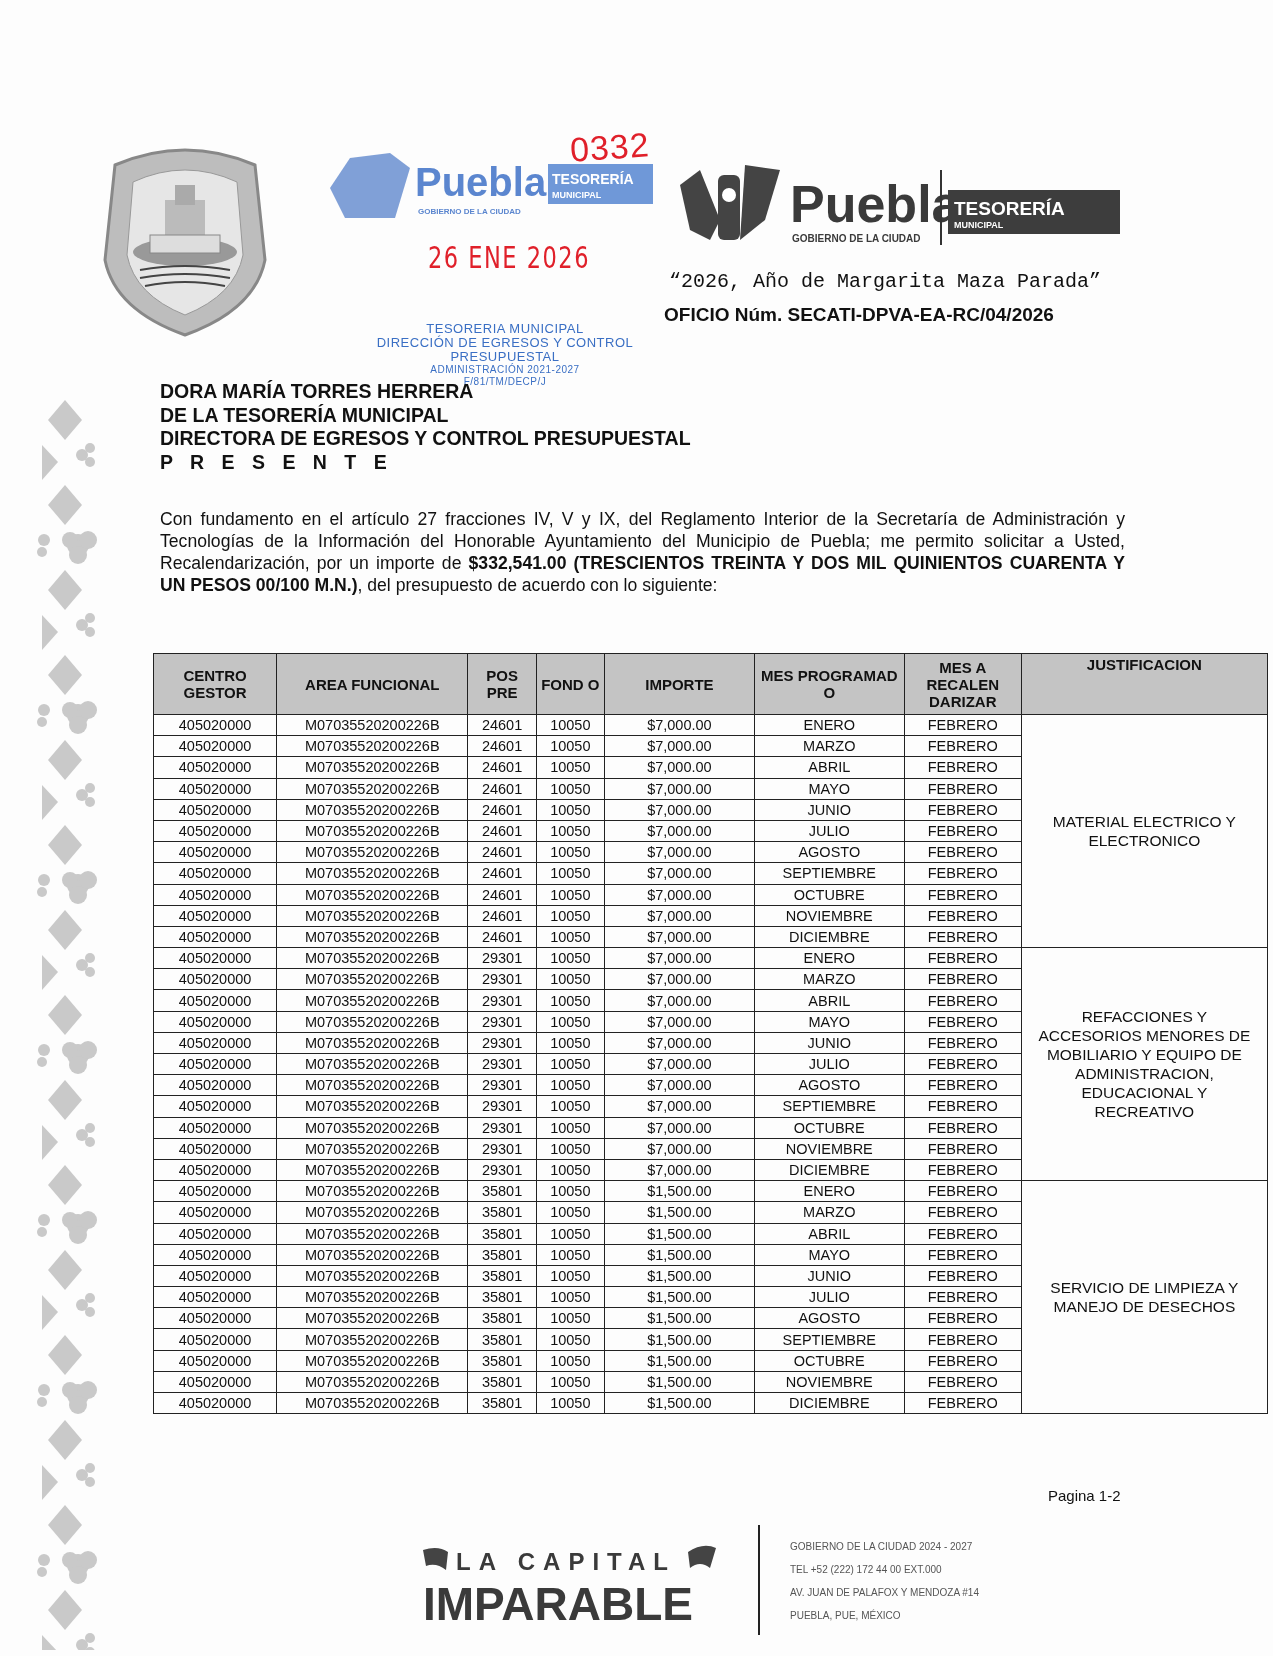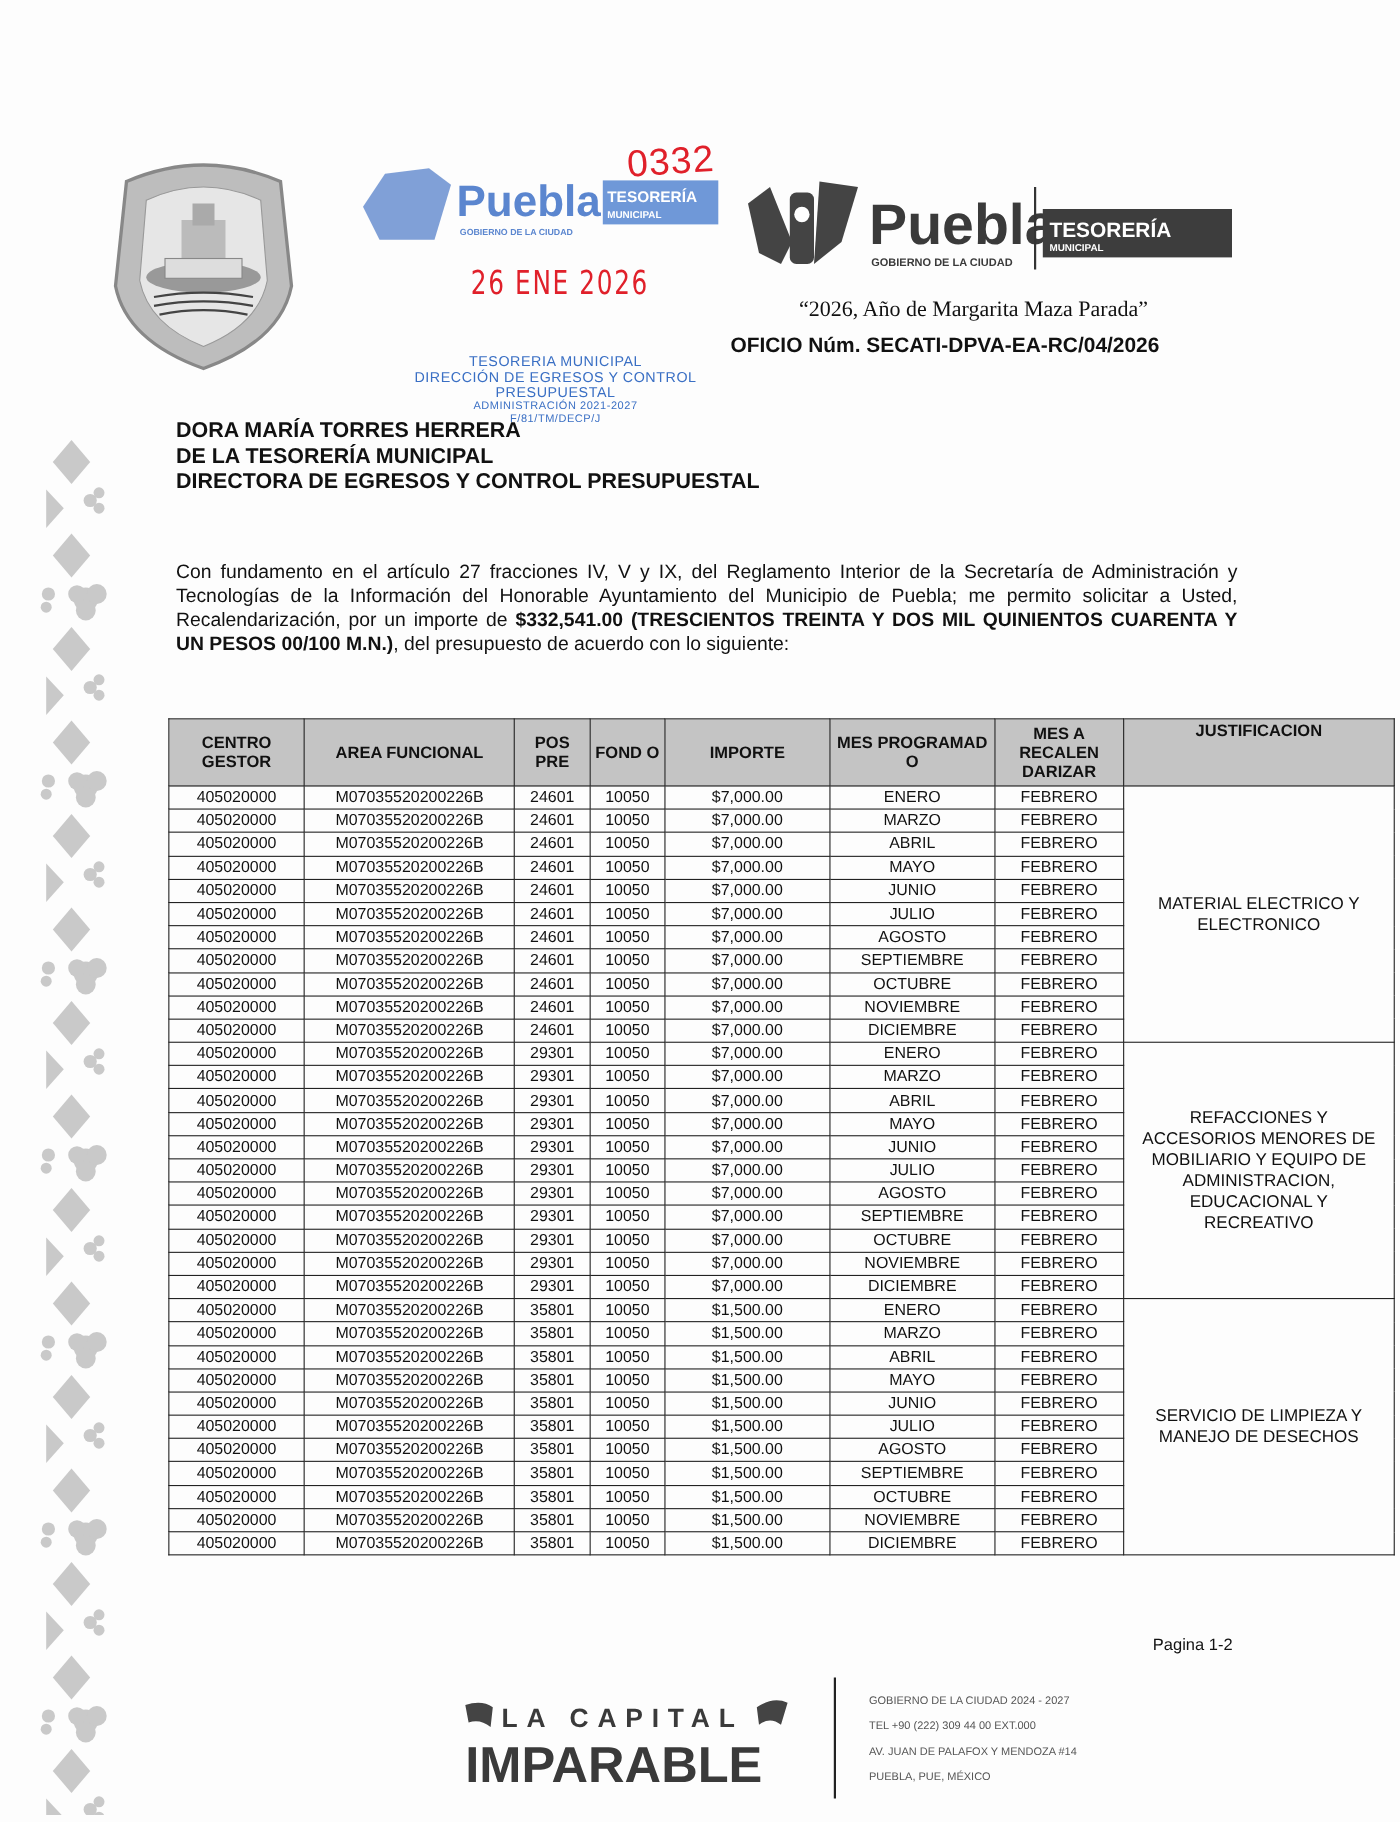--- a/index.html
+++ b/index.html
@@ -5,21 +5,21 @@
   html,body{margin:0;padding:0;}
   body{width:1273px;height:1656px;background:#fdfdfd;position:relative;overflow:hidden;font-family:"Liberation Sans",sans-serif;color:#111;}
   .border-deco{position:absolute;left:30px;top:400px;width:70px;height:1250px;}
   .seal{position:absolute;left:95px;top:140px;width:180px;height:200px;}
   .stamp-logo{position:absolute;left:330px;top:148px;width:350px;height:80px;}
   .stamp-num{position:absolute;left:570px;top:128px;font-family:"Liberation Sans",sans-serif;font-size:34px;color:#e0202a;transform:rotate(-4deg);font-weight:300;letter-spacing:1px;}
   .stamp-date{position:absolute;left:428px;top:240px;font-size:30px;color:#e0202a;font-family:"DejaVu Sans",sans-serif;transform:scaleX(0.75);transform-origin:left;letter-spacing:2px;}
   .stamp-text{position:absolute;left:360px;top:296px;width:290px;text-align:center;color:#3a6fc4;font-size:13px;line-height:14px;letter-spacing:0.5px;margin-top:26px;}
   .stamp-text .small{font-size:10px;line-height:12px;}
   .logo-main{position:absolute;left:680px;top:160px;width:440px;height:90px;}
-  .motto{position:absolute;left:650px;top:270px;width:470px;text-align:center;font-size:20px;font-family:Liberation Serif, serif;font-weight:300;}
+  .motto{position:absolute;left:650px;top:270px;width:470px;text-align:center;font-size:20px;font-family:Liberation Mono, monospace;font-weight:300;}
   .oficio{position:absolute;left:664px;top:304px;font-size:19px;font-weight:bold;}
   .addressee{position:absolute;left:160px;top:380px;font-size:19.5px;font-weight:bold;line-height:23.5px;}
   .addressee .spaced{letter-spacing:6px;}
   .body-text{position:absolute;left:160px;top:508px;width:965px;font-size:17.6px;line-height:22px;text-align:justify;font-family:"Liberation Sans",sans-serif;}
   table.main{position:absolute;left:153px;top:653px;width:1115px;border-collapse:collapse;font-size:14.5px;}
   table.main th{background:#c4c4c4;border:1.5px solid #222;font-weight:bold;font-size:15px;line-height:17px;padding:2px 2px;text-align:center;vertical-align:middle;height:56px;}
   table.main th.just{vertical-align:top;}
   table.main td{border:1.5px solid #222;height:20.2px;padding:0 3px;line-height:18px;text-align:center;white-space:nowrap;}
   table.main td.imp{text-align:center;}
   table.main td.justcell{white-space:normal;font-size:15.5px;line-height:19px;vertical-align:middle;padding:0 8px;margin-top:20px;}
@@ -103,20 +103,21 @@
   <text x="274" y="68" font-family="Liberation Sans, sans-serif" font-size="9" font-weight="bold" fill="#fff">MUNICIPAL</text>
 </svg>
 
 <div class="motto">“2026, Año de Margarita Maza Parada”</div>
 <div class="oficio">OFICIO Núm. SECATI-DPVA-EA-RC/04/2026</div>
 
 <div class="addressee">
   <div>DORA MARÍA TORRES HERRERA</div>
   <div>DE LA TESORERÍA MUNICIPAL</div>
   <div>DIRECTORA DE EGRESOS Y CONTROL PRESUPUESTAL</div>
+  <div class="spaced">P R E S E N T E</div>
 </div>
 
 <div class="body-text"><span>Con fundamento en el artículo 27 fracciones IV, V y IX, del Reglamento Interior de la Secretaría de Administración y Tecnologías de la Información del Honorable Ayuntamiento del Municipio de Puebla; me permito solicitar a Usted, Recalendarización, por un importe de </span><b>$332,541.00</b><b> (TRESCIENTOS TREINTA Y DOS MIL QUINIENTOS CUARENTA Y UN PESOS 00/100 M.N.)</b><span>, del presupuesto de acuerdo con lo siguiente:</span></div>
 
 <table class="main">
   <colgroup>
     <col style="width:101px">
       <col style="width:157px">
       <col style="width:56px">
       <col style="width:56px">
@@ -445,16 +446,16 @@
 
 <svg class="footer-logo" viewBox="0 0 300 100">
   <path d="M5,20 Q20,15 30,22 L28,40 Q18,32 8,36 Z" fill="#444"></path>
   <text x="38" y="40" font-family="Liberation Sans, sans-serif" font-size="24" font-weight="bold" fill="#3a3a3a" letter-spacing="8">LA CAPITAL</text>
   <path d="M270,22 Q285,12 298,18 L292,38 Q282,30 272,38 Z" fill="#444"></path>
   <text x="5" y="90" font-family="Liberation Sans, sans-serif" font-size="46" font-weight="bold" fill="#3a3a3a">IMPARABLE</text>
 </svg>
 <div class="footer-sep"></div>
 <div class="footer-addr">
   <div>GOBIERNO DE LA CIUDAD 2024 - 2027</div>
-  <div>TEL +90 (222) 309 44 00 EXT.000</div>
+  <div>TEL +52 (222) 172 44 00 EXT.000</div>
   <div>AV. JUAN DE PALAFOX Y MENDOZA #14</div>
   <div>PUEBLA, PUE, MÉXICO</div>
 </div>
 
 </body></html>

